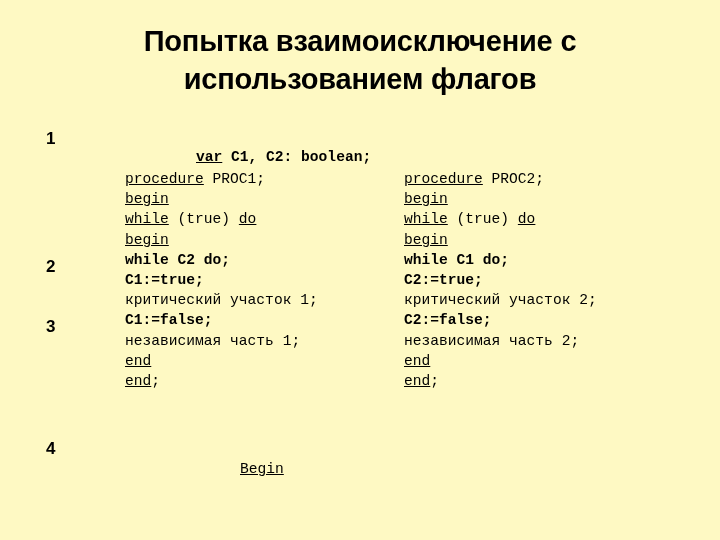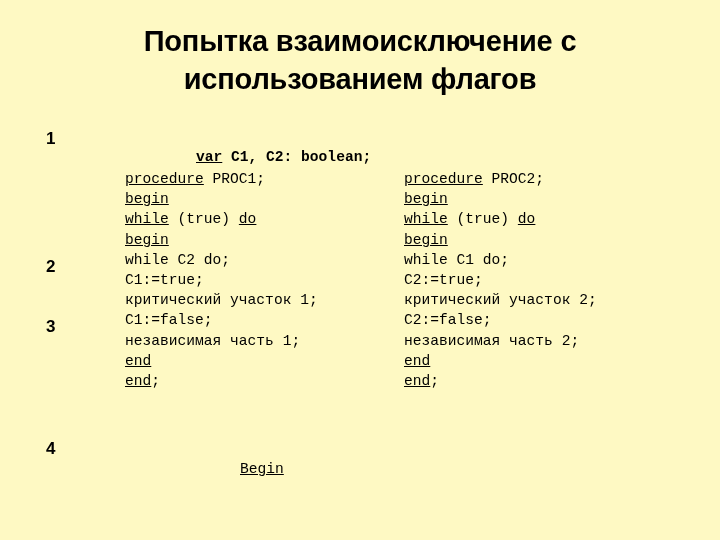--- a/index.html
+++ b/index.html
@@ -41,21 +41,21 @@
     font-family: "Liberation Mono", "DejaVu Sans Mono", monospace;
     font-size: 14.6px;
     line-height: 20.2px;
     color: #000000;
     white-space: pre;
   }
   .code .kw {
     text-decoration: underline;
   }
   .row-bold {
-    font-weight: normal;
+    font-weight: bold;
   }
 
   
   .lineno {
     position: absolute;
     font-family: "Liberation Sans", sans-serif;
     font-weight: bold;
     font-size: 17px;
     line-height: 18px;
     color: #000000;

